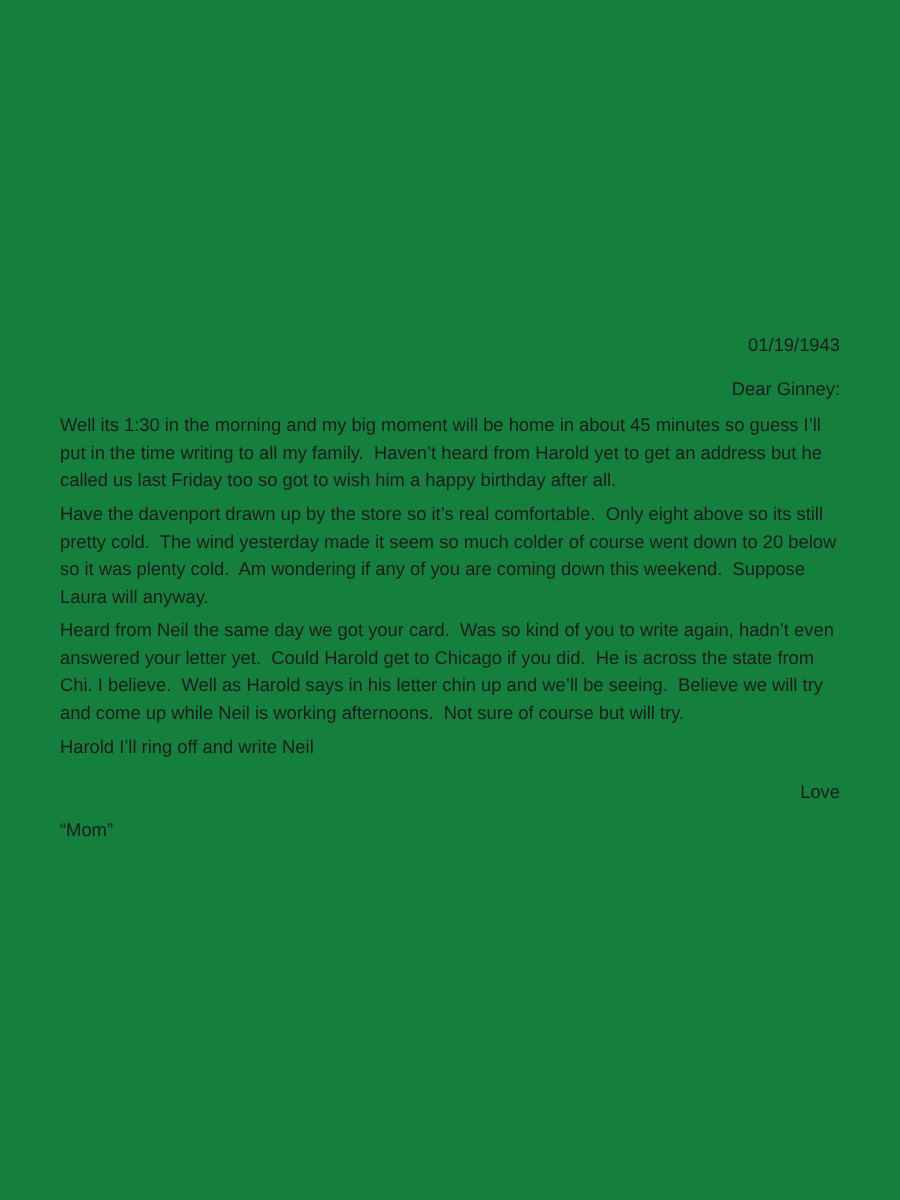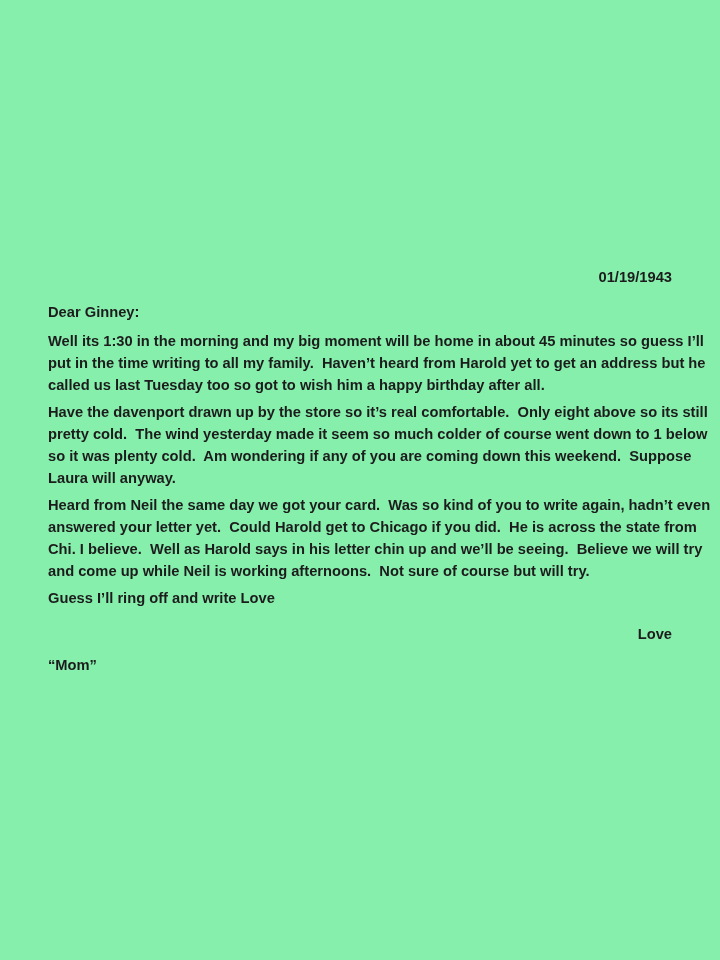--- a/index.html
+++ b/index.html
@@ -6,35 +6,35 @@
   html, body {
     width: 720px;
     height: 960px;
     background: #ffffff;
     font-family: "Liberation Sans", "DejaVu Sans", sans-serif;
   }
   .page {
     position: relative;
     width: 720px;
     height: 960px;
-    background: #86efac;
+    background: #15803d;
     color: #1c1c1c;
     padding: 266px 48px 0 48px;
     font-size: 14.7px;
     line-height: 22px;
     overflow: hidden;
-    font-weight: bold;
   }
   .date {
     text-align: right;
     white-space: pre;
   }
   .salutation {
     margin-top: 13px;
     white-space: pre;
+    text-align: right;
   }
   .para {
     white-space: pre;
   }
   .para-first   { margin-top: 7px; }
   .para-body    { margin-top: 5px; }
   .closing {
     margin-top: 14px;
     text-align: right;
     white-space: pre;
@@ -48,30 +48,30 @@
 </head>
 <body>
 
 <div class="page">
   <div class="date">01/19/1943</div>
 
   <div class="salutation">Dear Ginney:</div>
 
   <p class="para para-first">Well its 1:30 in the morning and my big moment will be home in about 45 minutes so guess I’ll
 put in the time writing to all my family.  Haven’t heard from Harold yet to get an address but he
-called us last Tuesday too so got to wish him a happy birthday after all.</p>
+called us last Friday too so got to wish him a happy birthday after all.</p>
 
   <p class="para para-body">Have the davenport drawn up by the store so it’s real comfortable.  Only eight above so its still
-pretty cold.  The wind yesterday made it seem so much colder of course went down to 1 below
+pretty cold.  The wind yesterday made it seem so much colder of course went down to 20 below
 so it was plenty cold.  Am wondering if any of you are coming down this weekend.  Suppose
 Laura will anyway.</p>
 
   <p class="para para-body">Heard from Neil the same day we got your card.  Was so kind of you to write again, hadn’t even
 answered your letter yet.  Could Harold get to Chicago if you did.  He is across the state from
 Chi. I believe.  Well as Harold says in his letter chin up and we’ll be seeing.  Believe we will try
 and come up while Neil is working afternoons.  Not sure of course but will try.</p>
 
-  <p class="para para-body">Guess I’ll ring off and write Love</p>
+  <p class="para para-body">Harold I’ll ring off and write Neil</p>
 
   <div class="closing">Love</div>
 
   <div class="signature">“Mom”</div>
 </div>
 
 </body></html>

